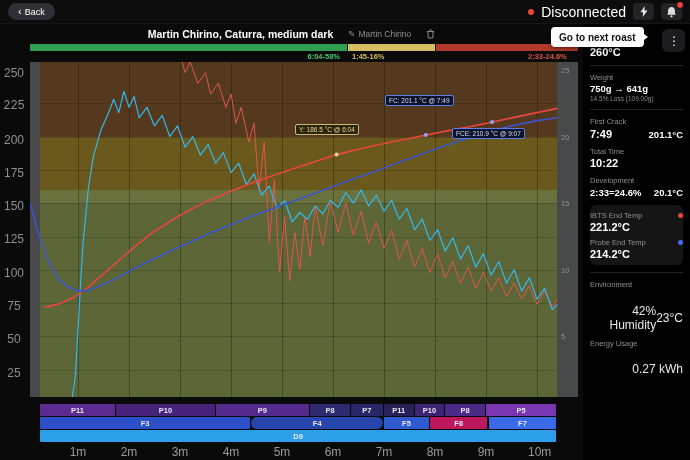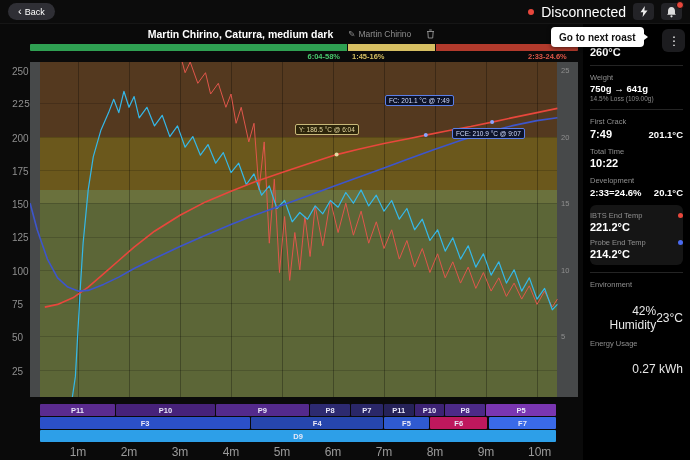--- a/index.html
+++ b/index.html
@@ -31,21 +31,21 @@
 
   .plot{position:absolute;top:38px;left:30px;width:548px;height:335px;background:#47494a;overflow:hidden;}
   .band{position:absolute;left:10px;width:517px;}
   .vgrid{position:absolute;top:0;bottom:0;width:1px;background:rgba(0,0,0,0.28);}
   .hgrid{position:absolute;left:10px;width:517px;height:1px;background:rgba(0,0,0,0.16);}
   .plot svg{position:absolute;top:0;left:0;}
   .anno{position:absolute;font-size:6.5px;padding:1px 3px;border-radius:2px;border:1px solid;white-space:nowrap;z-index:5;}
   .anno.blue{border-color:#5b7fe8;color:#d2ddff;background:rgba(8,16,42,0.92);}
   .anno.yellow{border-color:#c8b878;color:#e6d9a0;background:rgba(42,36,10,0.92);}
 
-  .ytick{position:absolute;left:12px;width:24px;text-align:left;color:#8f8f8f;font-size:10px;pointer-events:none;}
+  .ytick{position:absolute;left:2px;width:24px;text-align:center;color:#8f8f8f;font-size:12px;pointer-events:none;}
   .rtick{position:absolute;left:561px;width:16px;text-align:left;color:#8f8f8f;font-size:7.5px;pointer-events:none;}
   .xtick{position:absolute;top:421px;width:18px;text-align:center;color:#9a9a9a;font-size:12px;pointer-events:none;}
 
   #powerRows{position:absolute;left:30px;top:380px;width:548px;}
   .prow{position:relative;height:12px;margin-bottom:1px;}
   .pseg{position:absolute;top:0;height:12px;display:flex;align-items:center;justify-content:center;font-size:7.5px;font-weight:bold;color:#e8e8f8;border-radius:1px;overflow:hidden;cursor:pointer;}
 
   
   .sidebar{position:absolute;top:24px;left:583px;width:107px;height:436px;background:#000;padding:5px 7px;box-sizing:border-box;}
   .kebab{position:absolute;top:5px;right:5px;width:23px;height:23px;background:#1c1c1f;color:#fff;border:none;border-radius:6px;font-size:12px;line-height:1;cursor:pointer;z-index:25;}
@@ -182,21 +182,21 @@
           <div class="pseg" style="left: 185.7px; width: 93.3px; background: rgb(84, 42, 140);">P9</div>
           <div class="pseg" style="left: 280.1px; width: 39.8px; background: rgb(45, 42, 112);">P8</div>
           <div class="pseg" style="left: 320.8px; width: 32.2px; background: rgb(42, 39, 104);">P7</div>
           <div class="pseg" style="left: 354px; width: 29.6px; background: rgb(38, 34, 88);">P11</div>
           <div class="pseg" style="left: 384.6px; width: 29.6px; background: rgb(61, 35, 116);">P10</div>
           <div class="pseg" style="left: 415.2px; width: 39.8px; background: rgb(76, 42, 136);">P8</div>
           <div class="pseg" style="left: 456px; width: 70.4px; background: rgb(122, 54, 177);">P5</div>
         </div>
         <div class="prow">
           <div class="pseg" style="left: 9.8px; width: 210.7px; background: rgb(43, 80, 200);">F3</div>
-          <div class="pseg" style="left: 221.4px; width: 131.6px; background: rgb(38, 70, 173);">F4</div>
+          <div class="pseg" style="left: 221.4px; width: 131.6px; background: rgb(38, 70, 173); border-radius: 6px;">F4</div>
           <div class="pseg" style="left: 354px; width: 44.9px; background: rgb(47, 90, 208);">F5</div>
           <div class="pseg" style="left: 399.9px; width: 57.6px; background: #be185d;">F6</div>
           <div class="pseg" style="left: 458.6px; width: 67.8px; background: rgb(58, 106, 232);">F7</div>
         </div>
         <div class="prow">
           <div class="pseg" style="left: 9.8px; width: 516.6px; background: rgb(45, 159, 232);">D9</div>
         </div>
       </div>
     <div id="xAxis">
         <span class="xtick" style="left: 69px;">1m</span>

